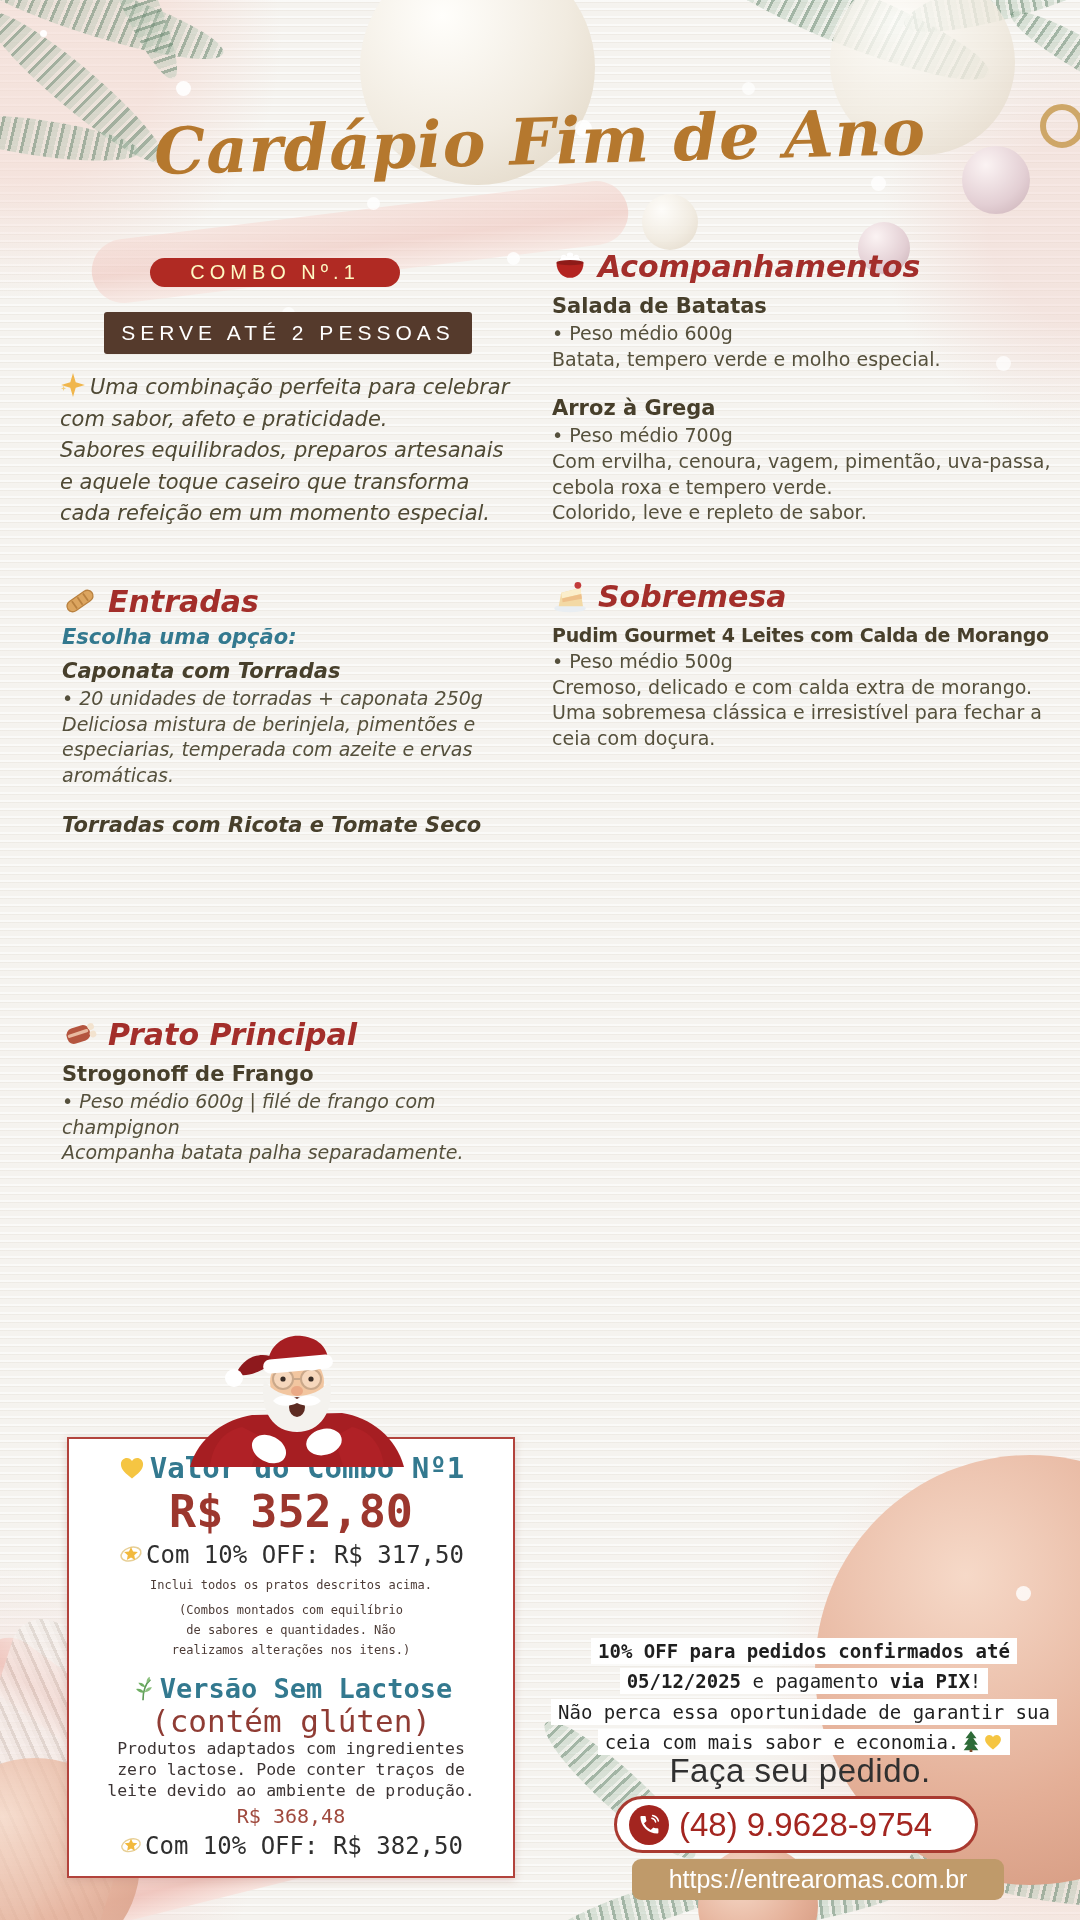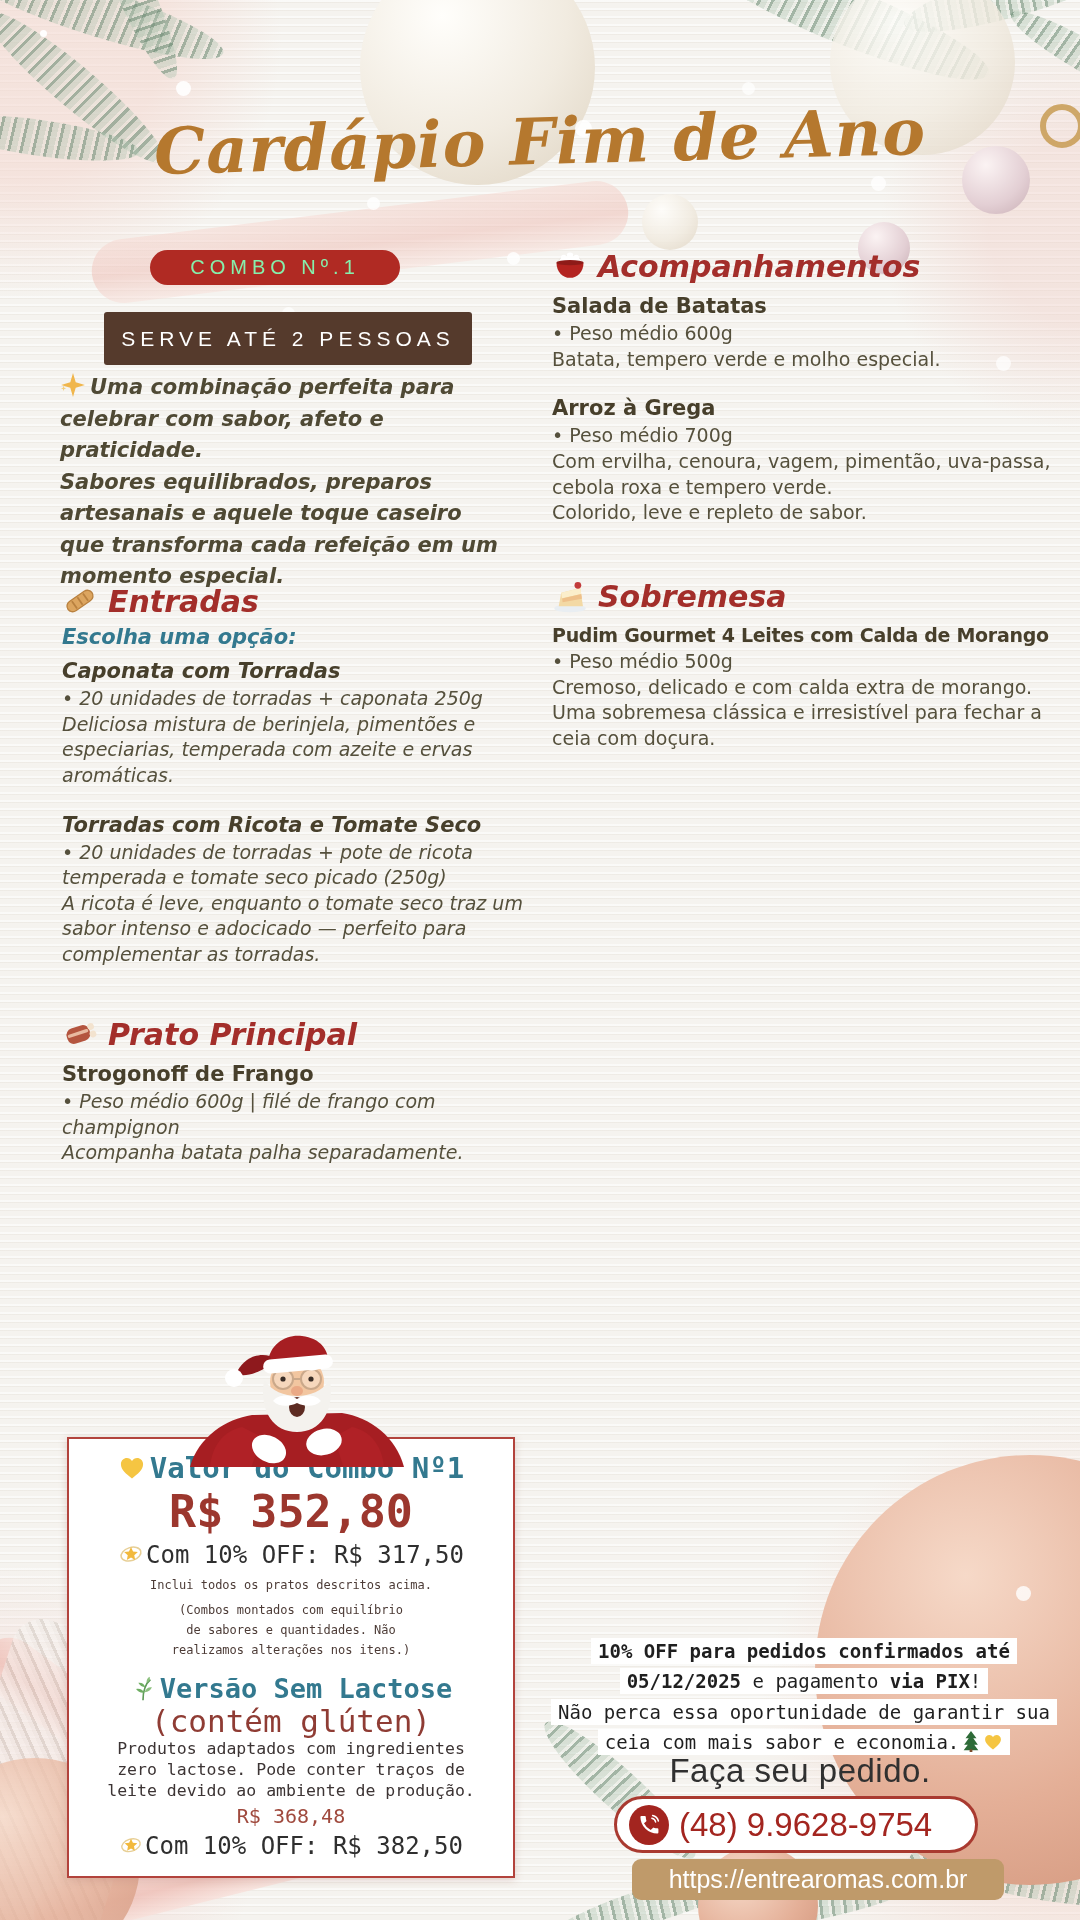--- a/index.html
+++ b/index.html
@@ -32,28 +32,28 @@
       540px 95px 0 5px rgba(255,255,255,.85), 470px 225px 0 3px rgba(255,255,255,.8),
       835px 150px 0 4px rgba(255,255,255,.75), 705px 55px 0 3px rgba(255,255,255,.7),
       245px 280px 0 3px rgba(255,255,255,.7), 960px 330px 0 4px rgba(255,255,255,.7),
       60px 1590px 0 4px rgba(255,255,255,.8), 980px 1560px 0 4px rgba(255,255,255,.8);}
   
   .title{position:absolute; left:0; top:104px; width:1080px; text-align:center; z-index:5;
     font-family:"DejaVu Serif", serif; font-style:italic; font-weight:700; font-size:64px;
     color:var(--title_gold,#b5782e); transform:rotate(-1.5deg); letter-spacing:1px;}
   .badge{position:absolute; display:flex; align-items:center; justify-content:center; z-index:5;
     font-family:"Liberation Sans", sans-serif;}
-  .badge.combo{left:150px; top:250px; width:250px; height:35px; background:var(--badge_red,#b02a23);
-    border-radius:23px; color:#86efac; font-size:20px; letter-spacing:5px;}
-  .badge.serve{left:104px; top:312px; width:368px; height:53px; background:var(--badge_brown,#553a2c);
+  .badge.combo{left:150px; top:258px; width:250px; height:29px; background:var(--badge_red,#b02a23);
+    border-radius:23px; color:#fef9c3; font-size:20px; letter-spacing:5px;}
+  .badge.serve{left:104px; top:312px; width:368px; height:42px; background:var(--badge_brown,#553a2c);
     border-radius:3px; color:#ffffff; font-size:21px; letter-spacing:5px;}
   
   .pre{white-space:pre-line;}
   .intro{position:absolute; left:60px; top:372px; width:452px; z-index:5;
-    font-style:italic; font-weight:700; font-size:21px; line-height:1.5; color:var(--body_olive,#4f4934);}
+    font-style:italic; font-weight:400; font-size:21px; line-height:1.5; color:var(--body_olive,#4f4934);}
   .intro .ic{vertical-align:-4px; margin-right:4px;}
   .sec{position:absolute; z-index:5;}
   .sec-h{display:flex; align-items:center; gap:10px; font-style:italic; font-weight:700; font-size:30px;
     color:var(--heading_red,#a32e2a); margin-bottom:6px;}
   .choose{font-style:italic; font-weight:700; font-size:21px; color:var(--teal,#33798f); margin-bottom:2px;}
   .item h3{font-weight:700; font-size:21px; color:#473f2b; margin:10px 0 3px;}
   .item h3.it{font-style:italic;}
   .item .detail{font-size:19px; line-height:1.35; color:#55503c;}
   .item .detail.it{font-style:italic;}
   .item + .item{margin-top:24px;}
@@ -156,22 +156,20 @@
         <span>Entradas</span>
       </h2>
     <p class="choose">Escolha uma opção:</p>
     <div class="item">
       <h3 class="it">Caponata com Torradas</h3>
       <p class="detail it pre">• 20 unidades de torradas + caponata 250g
 Deliciosa mistura de berinjela, pimentões e especiarias, temperada com azeite e ervas aromáticas.</p>
     </div>
     <div class="item">
       <h3 class="it">Torradas com Ricota e Tomate Seco</h3>
-      <p class="detail it pre">• 20 unidades de torradas + pote de ricota temperada e tomate seco picado (250g)
-A ricota é leve, enquanto o tomate seco traz um sabor intenso e adocicado — perfeito para complementar as torradas.</p>
     </div>
   </section>
 
   <section class="sec prato">
     <h2 class="sec-h">
         <span class="ic">
           <svg width="36" height="36" viewBox="0 0 32 32">
             <g transform="rotate(-18 16 16)">
               <rect x="4" y="9" width="21" height="14" rx="6" fill="#b4553f"></rect>
               <rect x="5" y="13.5" width="19" height="3" rx="1.5" fill="#e8b9a0"></rect>

